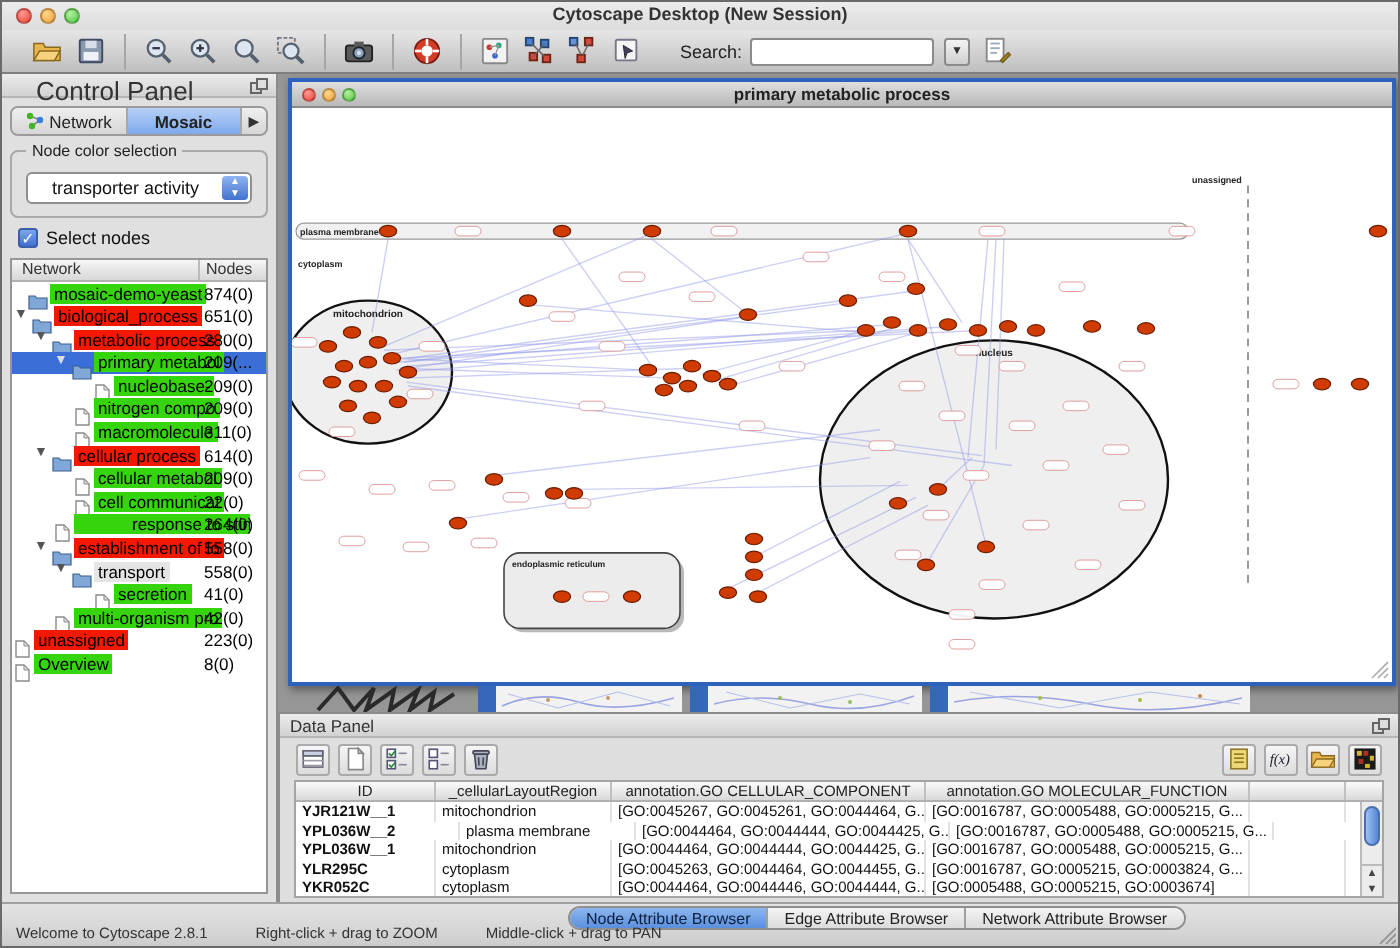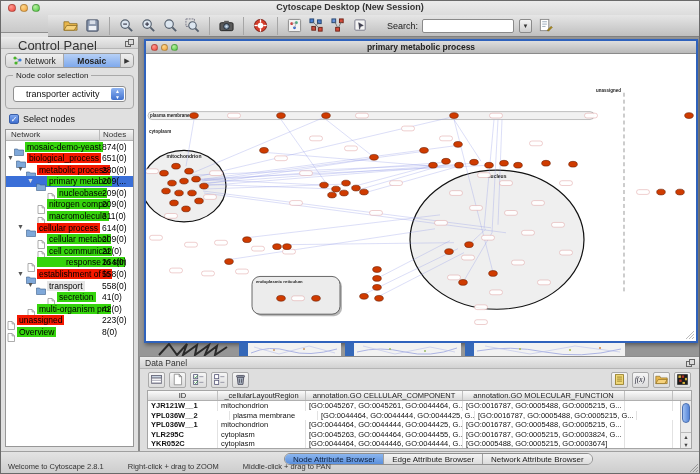--- a/index.html
+++ b/index.html
@@ -15,21 +15,21 @@
     font-size:9px; font-weight:bold; color:#333; }
   .lights { position:absolute; left:7px; top:3px; display:flex; gap:4px; }
   .light { width:8px; height:8px; border-radius:50%; border:1px solid rgba(0,0,0,.25); }
   .light.red{background:radial-gradient(circle at 35% 30%,#ff9a90,#f0443a);}
   .light.yellow{background:radial-gradient(circle at 35% 30%,#ffd78a,#f0a13a);}
   .light.green{background:radial-gradient(circle at 35% 30%,#b8f0a0,#4cc93f);}
 
   
   .toolbar { position:absolute; left:0; top:14px; right:0; height:22px;
     background:linear-gradient(#e6e6e6,#bfbfbf); border-bottom:1px solid #7f7f7f;
-    display:flex; align-items:center; padding:0 6px;margin-left:47px; }
+    display:flex; align-items:center; padding:0 6px; }
   .tb-group { display:flex; align-items:center; gap:3px; padding:0 7px; }
   .tb-group + .tb-group { border-left:1px solid #a6a6a6; }
   .tb-btn { width:19px; height:18px; display:flex; align-items:center; justify-content:center; }
   .tb-btn svg { width:15px; height:15px; }
   .search-wrap { display:flex; align-items:center; gap:4px; padding-left:10px; }
   .search-label { font-size:9px; color:#222; }
   .search-box { width:92px; height:14px; background:#fff; border:1px solid #8a8a8a;
     border-radius:2px; font-size:9px; padding:0 3px; }
   .search-drop { width:13px; height:14px; margin-left:1px; border:1px solid #8a8a8a; border-radius:2px;
     background:linear-gradient(#f4f4f4,#cfcfcf); font-size:6px; color:#333; text-align:center; line-height:13px; }

